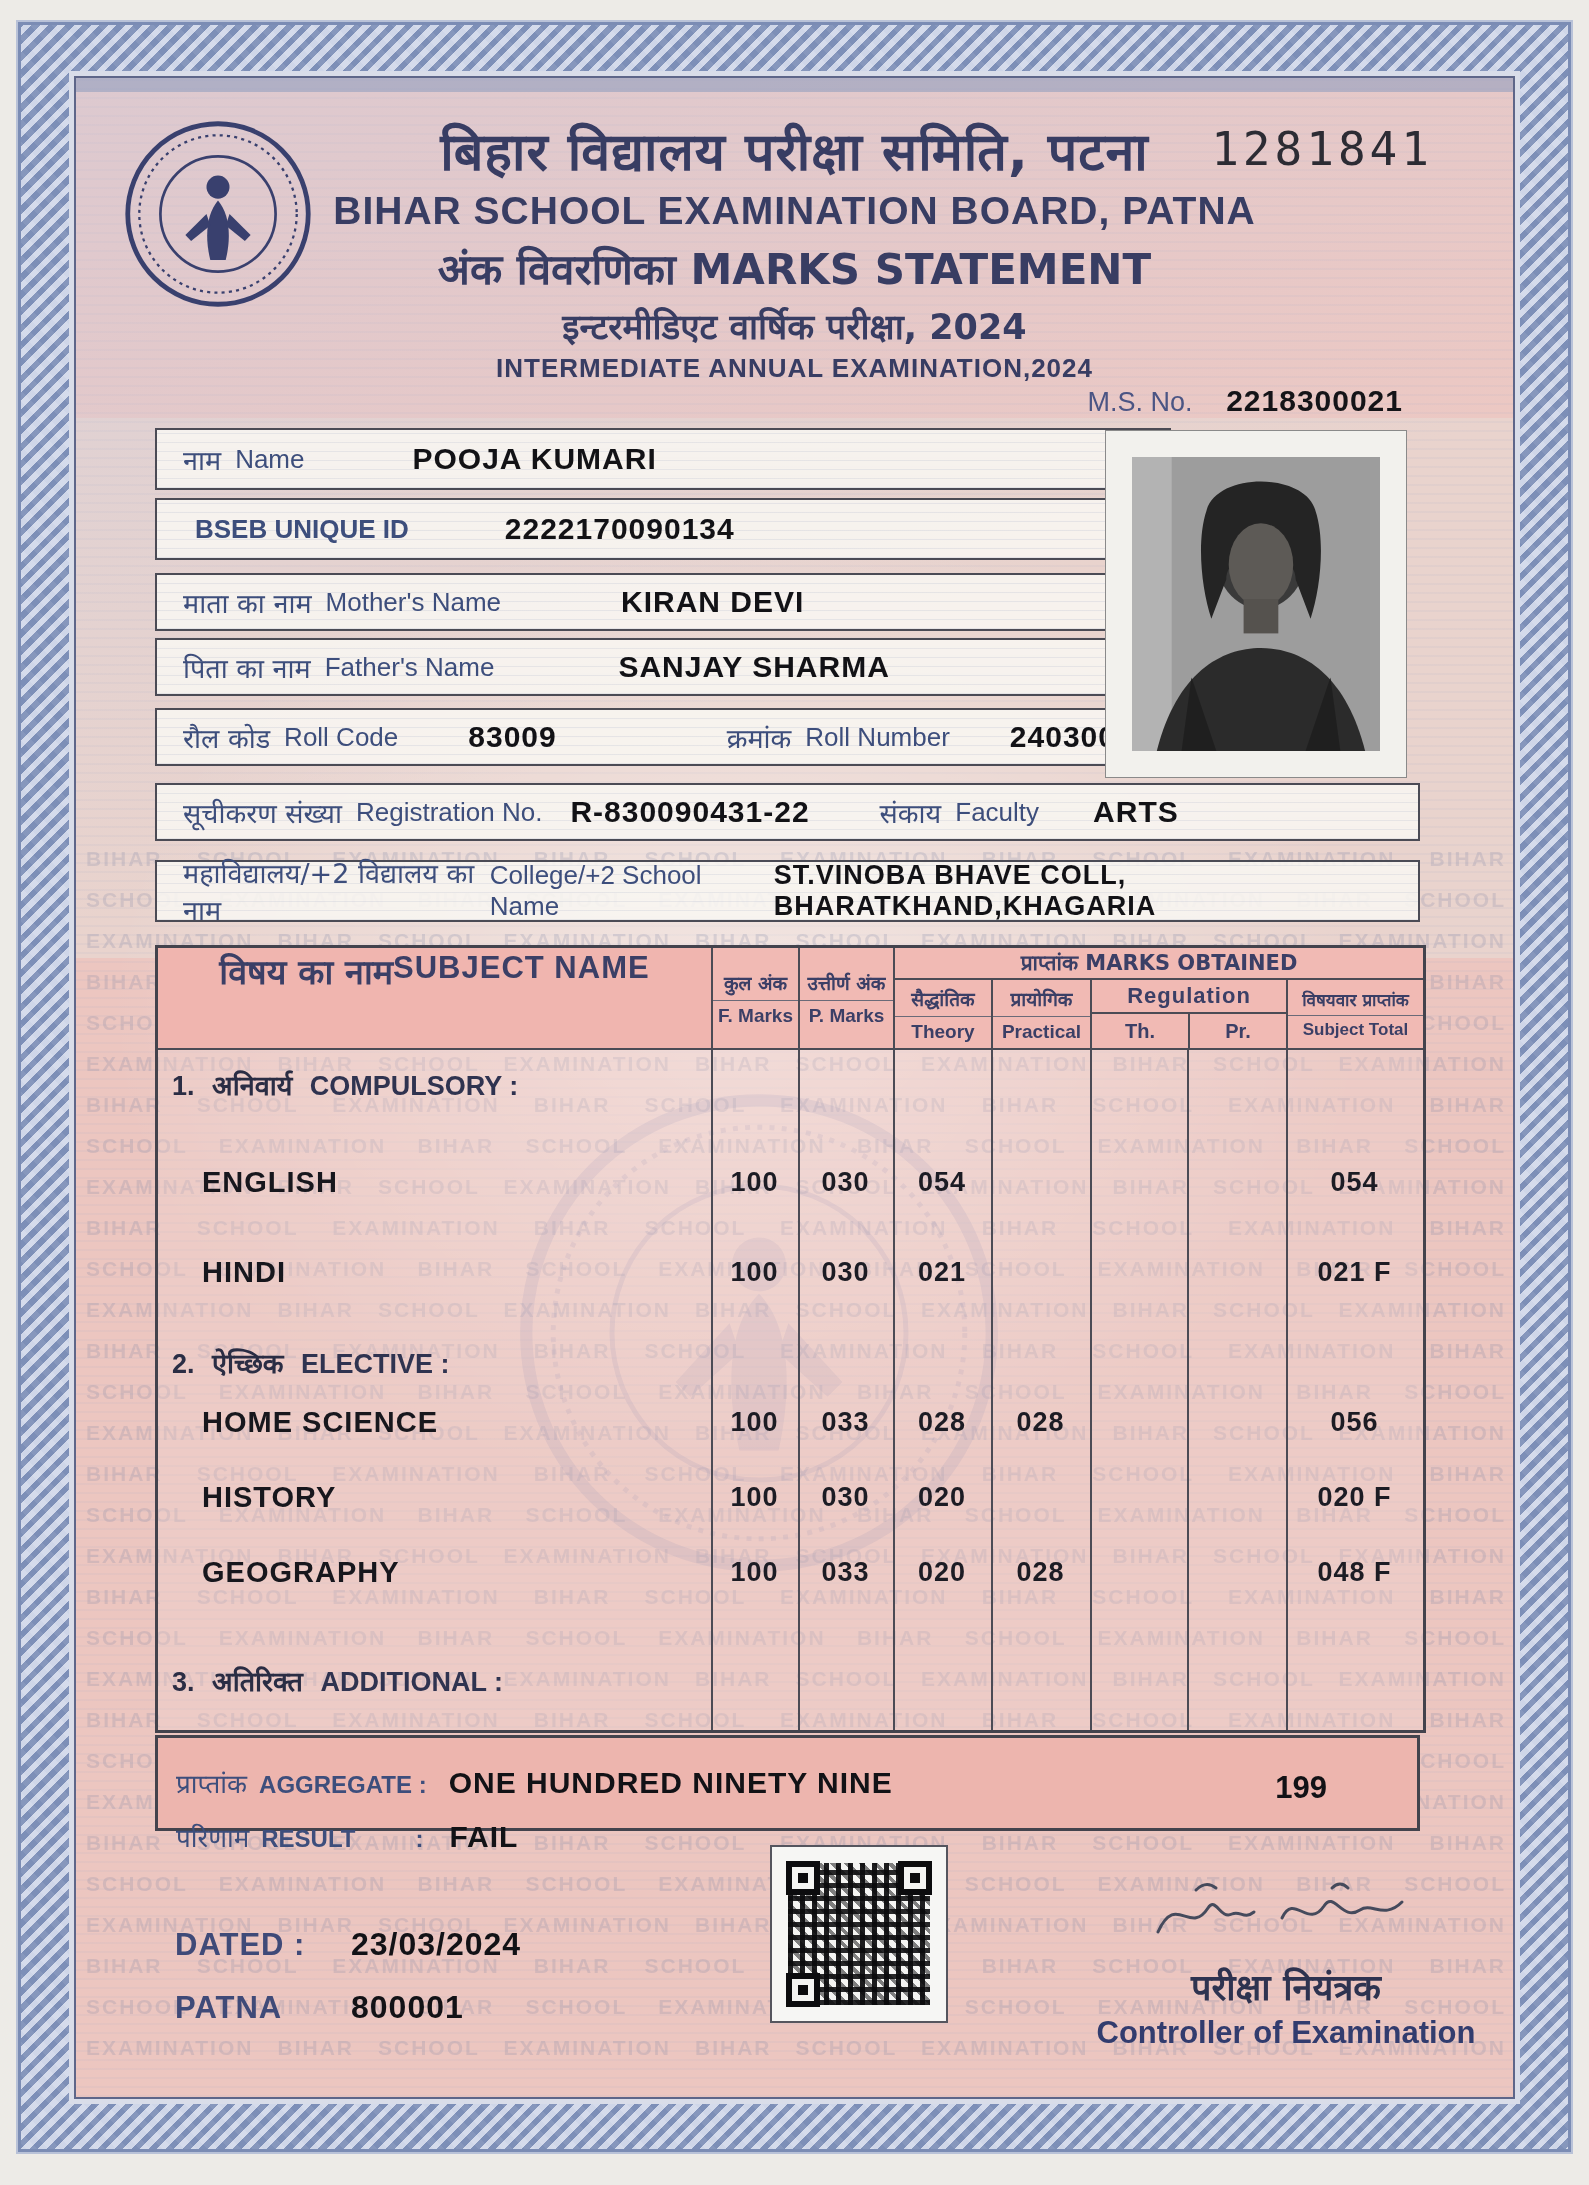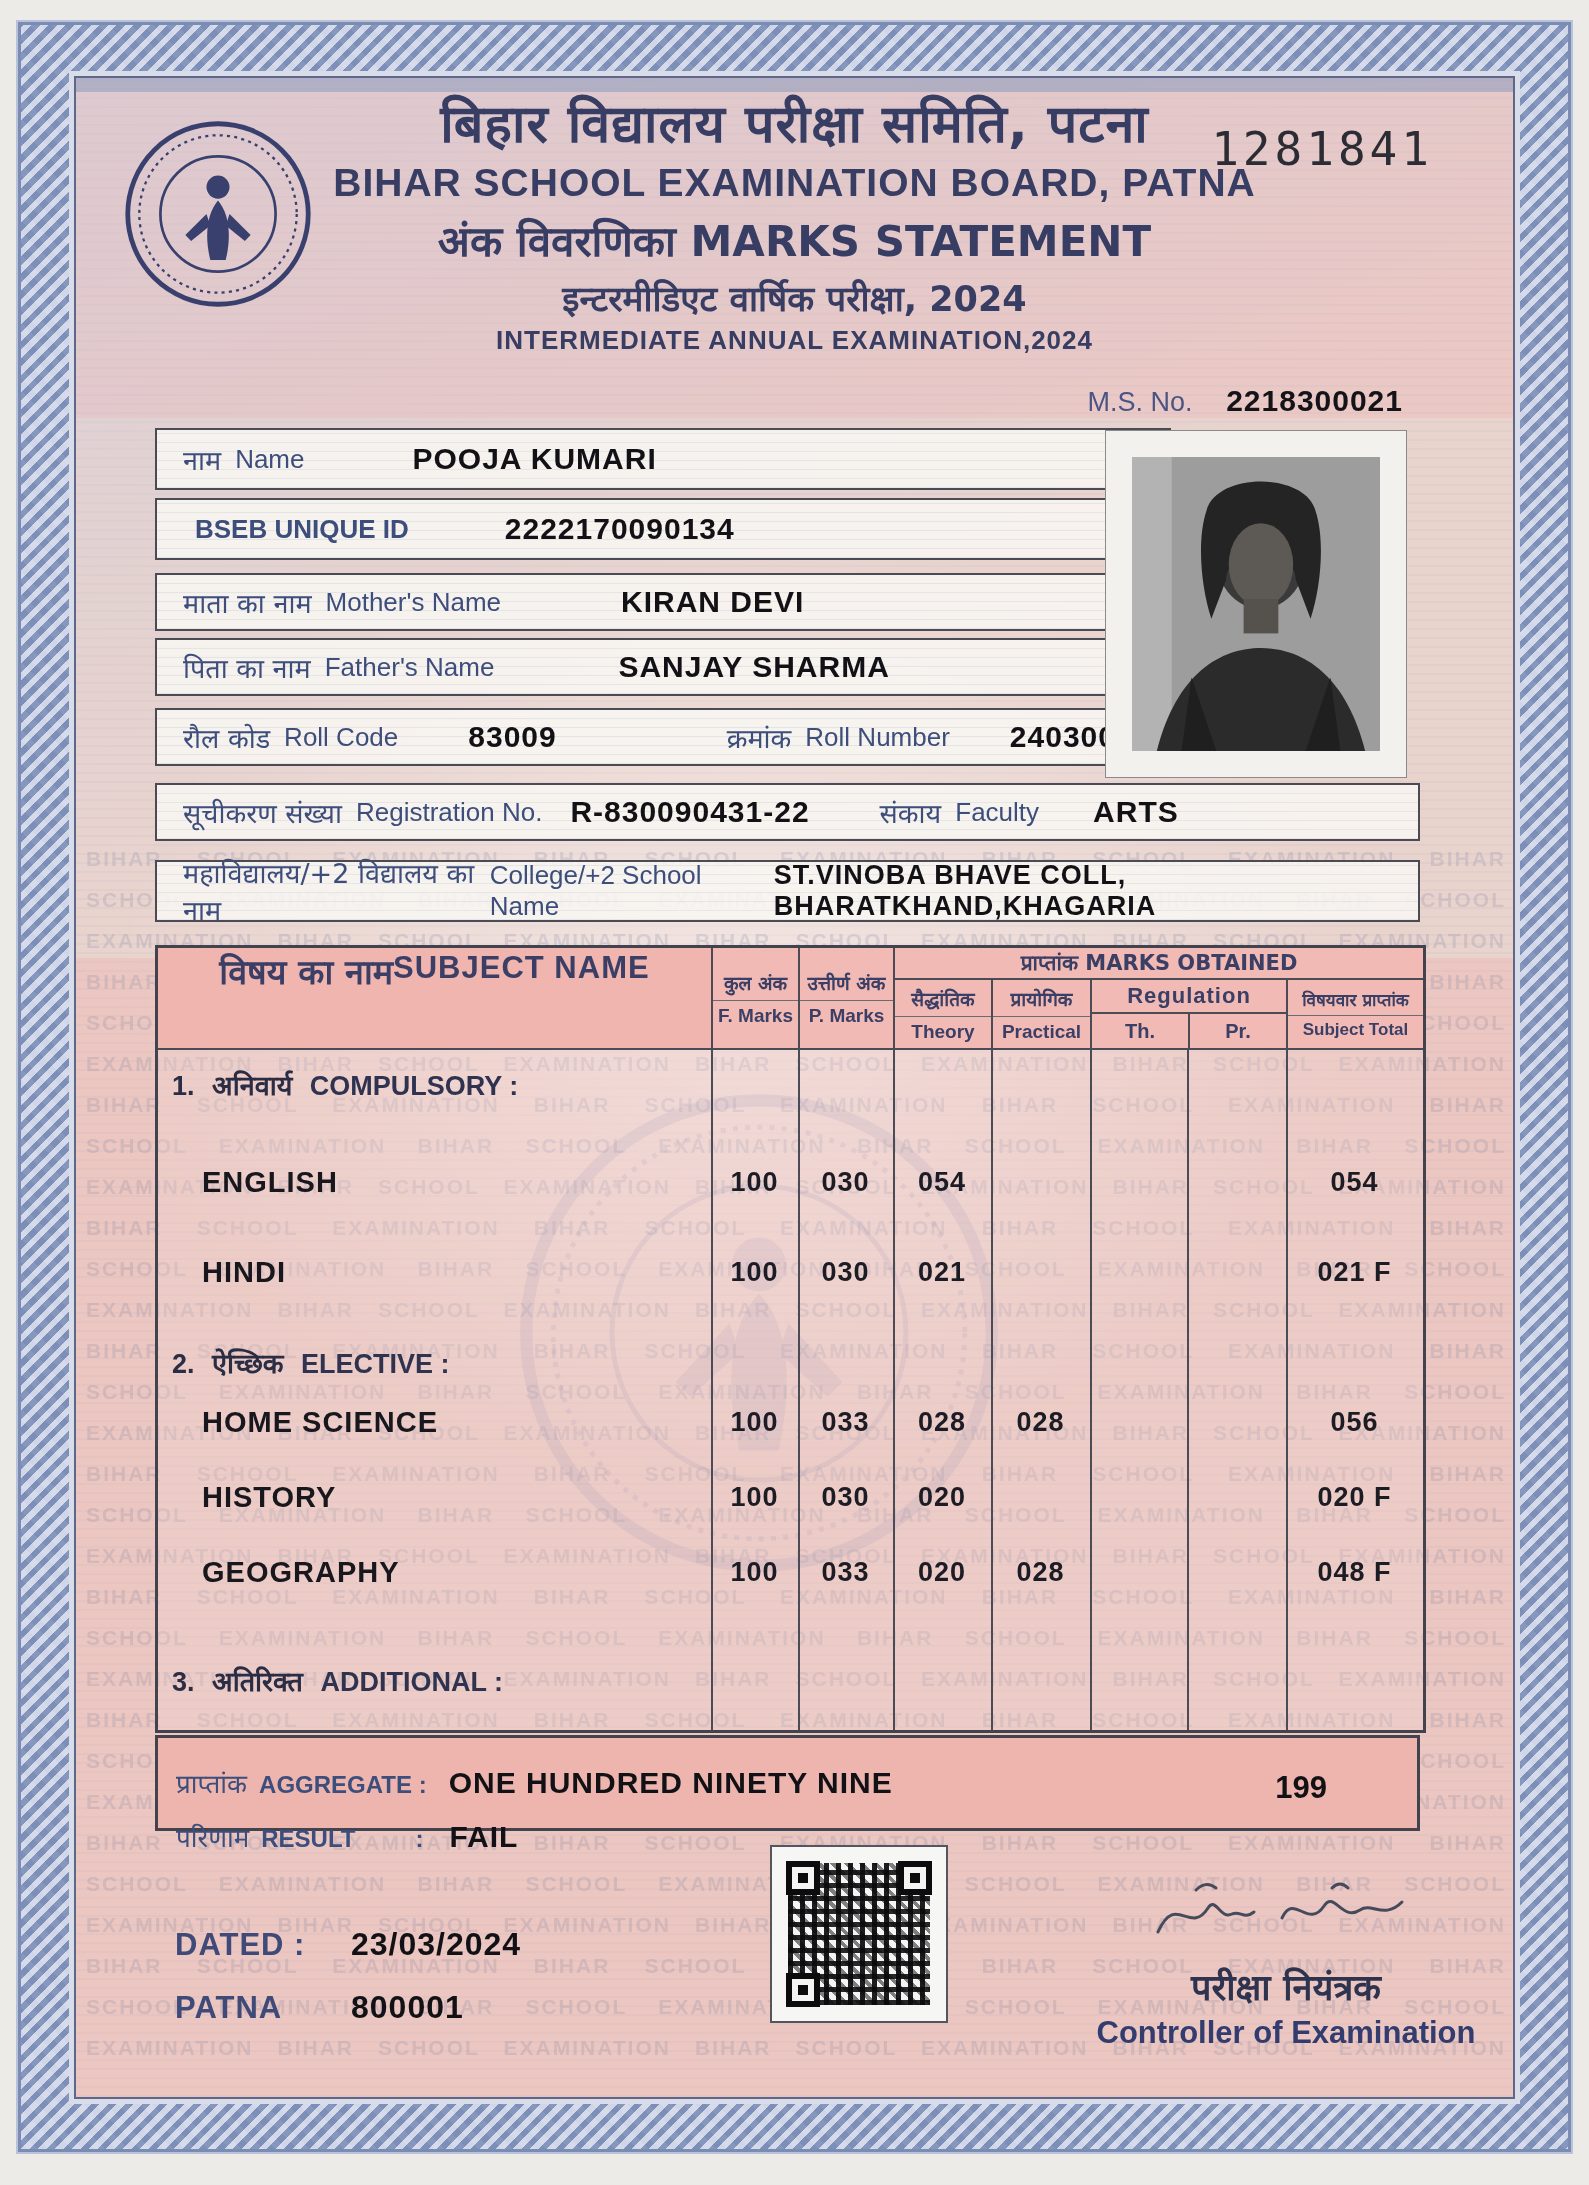--- a/index.html
+++ b/index.html
@@ -31,21 +31,21 @@
   .topstrip{position:absolute;left:0;top:0;width:100%;height:14px;background:rgba(140,155,190,.55);}
   
   .wm-text{
     position:absolute;left:10px;top:760px;width:1420px;height:1240px;
     color:rgba(116,126,160,.20);
     font-size:21px;line-height:41px;letter-spacing:2px;word-spacing:16px;
     font-weight:bold;overflow:hidden;z-index:1;text-align:justify;
   }
   .wm-seal{position:absolute;left:438px;top:1010px;z-index:1;opacity:.8;}
   
-  .hdr{position:absolute;left:0;top:8px;width:100%;text-align:center;z-index:3;color:#383d63;}
+  .hdr{position:absolute;left:0;top:36px;width:100%;text-align:center;z-index:3;color:#383d63;}
   .hdr .hi-title{font-size:52px;font-weight:bold;letter-spacing:1px;font-family:"DejaVu Sans", sans-serif;}
   .hdr .en-title{font-size:39px;font-weight:bold;letter-spacing:1px;margin-top:4px;}
   .hdr .marks-line{font-size:42px;font-weight:bold;margin-top:6px;font-family:"DejaVu Sans", sans-serif;}
   .hdr .exam-hi{font-size:35px;font-weight:bold;margin-top:6px;font-family:"DejaVu Sans", sans-serif;}
   .hdr .exam-en{font-size:26px;font-weight:bold;margin-top:4px;letter-spacing:1px;}
   .serial{
     position:absolute;right:80px;top:44px;z-index:4;
     font-family:"DejaVu Sans Mono", monospace;font-size:46px;color:#2c2c34;letter-spacing:4px;
   }
   .logo{position:absolute;left:46px;top:40px;z-index:3;}

